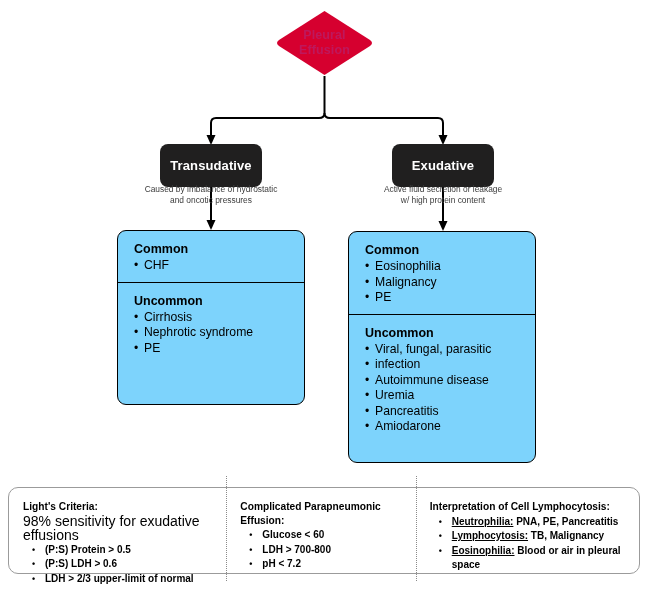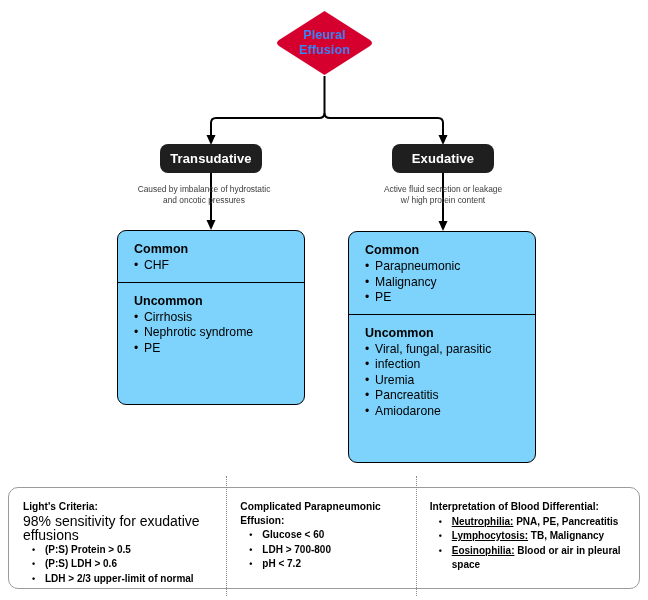--- a/index.html
+++ b/index.html
@@ -30,52 +30,52 @@
     left: 274px; top: 10px;
     width: 101px; height: 66px;
   }
   .diamond-shape {
     position: absolute; inset: 0;
   }
   .diamond-label {
     position: absolute; inset: 0;
     display: flex; flex-direction: column;
     align-items: center; justify-content: center;
-    color: #3b82f6;
+    color: #be185d;
     font-weight: bold;
     font-size: 12.5px;
     line-height: 15px;
     letter-spacing: .1px;
     text-align: center;
   }
 
   
   .pill {
     position: absolute;
-    height: 29px;
+    height: 43px;
     background: #201f1f;
     border-radius: 8px;
     color: #ffffff;
     font-weight: bold;
     font-size: 13px;
     display: flex; align-items: center; justify-content: center;
     letter-spacing: .1px;
   }
   #pill-transudative { left: 160px; top: 144px; width: 102px; }
   #pill-exudative    { left: 392px; top: 144px; width: 102px; }
 
   
   .caption {
     position: absolute;
     text-align: center;
     font-size: 8.4px;
     line-height: 11px;
     color: #3b3b3b;
   }
-  #caption-transudative { left: 109px; top: 184px; width: 190px; }
+  #caption-transudative { left: 116px; top: 184px; width: 190px; }
   #caption-exudative    { left: 348px; top: 184px; width: 190px; }
 
   
   .dxbox {
     position: absolute;
     border: 1.6px solid #000;
     border-radius: 9px;
     background: #7dd3fc;
     overflow: hidden;
   }
@@ -100,21 +100,21 @@
   .dxlist li::before {
     content: "\2022";
     position: absolute; left: 0; top: 0;
     font-size: 12.2px;
   }
 
   
   #notes-panel {
     position: absolute;
     left: 8px; top: 487px;
-    width: 632px; height: 102px;
+    width: 632px; height: 87px;
     border: 1px solid #9b9b9b;
     border-radius: 10px;
     background: #fff;
     display: flex;
   }
   .note-col {
     position: relative;
     padding: 12px 10px 8px 14px;
   }
   #note-col-0 { width: 218px; }
@@ -214,30 +214,31 @@
   </div>
   <div class="caption" id="caption-exudative" style="color: rgb(59, 59, 59);">
     <div>Active fluid secretion or leakage</div>
     <div>w/ high protein content</div>
   </div>
 
   <div class="dxbox" id="box-exudative" style="border-color: rgb(0, 0, 0);">
     <div class="dxsection">
       <div class="dxhead">Common</div>
       <ul class="dxlist">
-        <li>Parapneumonic</li>
+        <li>Eosinophilia</li>
         <li>Malignancy</li>
         <li>PE</li>
       </ul>
     </div>
     <div class="dxsection divided">
       <div class="dxhead">Uncommon</div>
       <ul class="dxlist">
         <li>Viral, fungal, parasitic</li>
         <li class="nob" style="padding-left:10px;"><span>infection</span></li>
+        <li>Autoimmune disease</li>
         <li>Uremia</li>
         <li>Pancreatitis</li>
         <li>Amiodarone</li>
       </ul>
     </div>
   </div>
 
   <div id="notes-panel" style="border-color: rgb(155, 155, 155);">
 
     <div class="note-col" id="note-col-0">
@@ -254,21 +255,21 @@
       <div class="note-title">Complicated Parapneumonic</div>
       <div class="note-title">Effusion:</div>
       <ul class="note-list">
         <li>Glucose &lt; 60</li>
         <li>LDH &gt; 700-800</li>
         <li>pH &lt; 7.2</li>
       </ul>
     </div>
 
     <div class="note-col" id="note-col-2">
-      <div class="note-title">Interpretation of Blood Differential:</div>
+      <div class="note-title">Interpretation of Cell Lymphocytosis:</div>
       <ul class="note-list">
         <li>
           <span class="u">Neutrophilia:</span><span> PNA, PE, Pancreatitis</span>
         </li>
         <li>
           <span class="u">Lymphocytosis:</span><span> TB, Malignancy</span>
         </li>
         <li>
           <span class="u">Eosinophilia:</span><span> Blood or air in pleural</span>
         </li>

